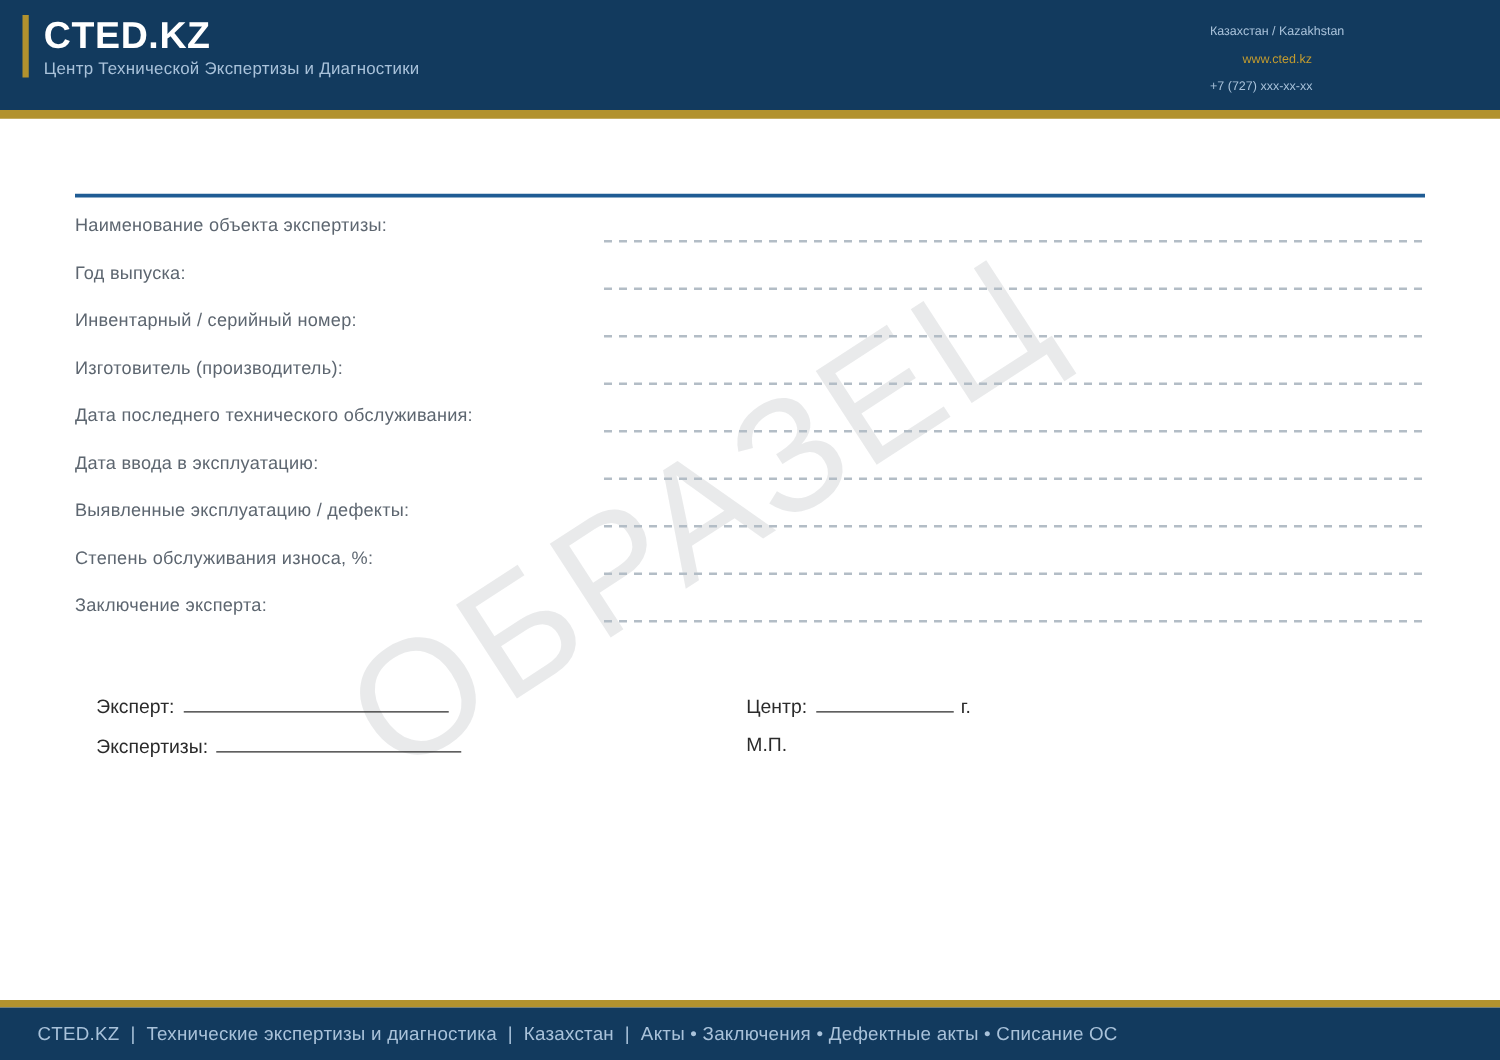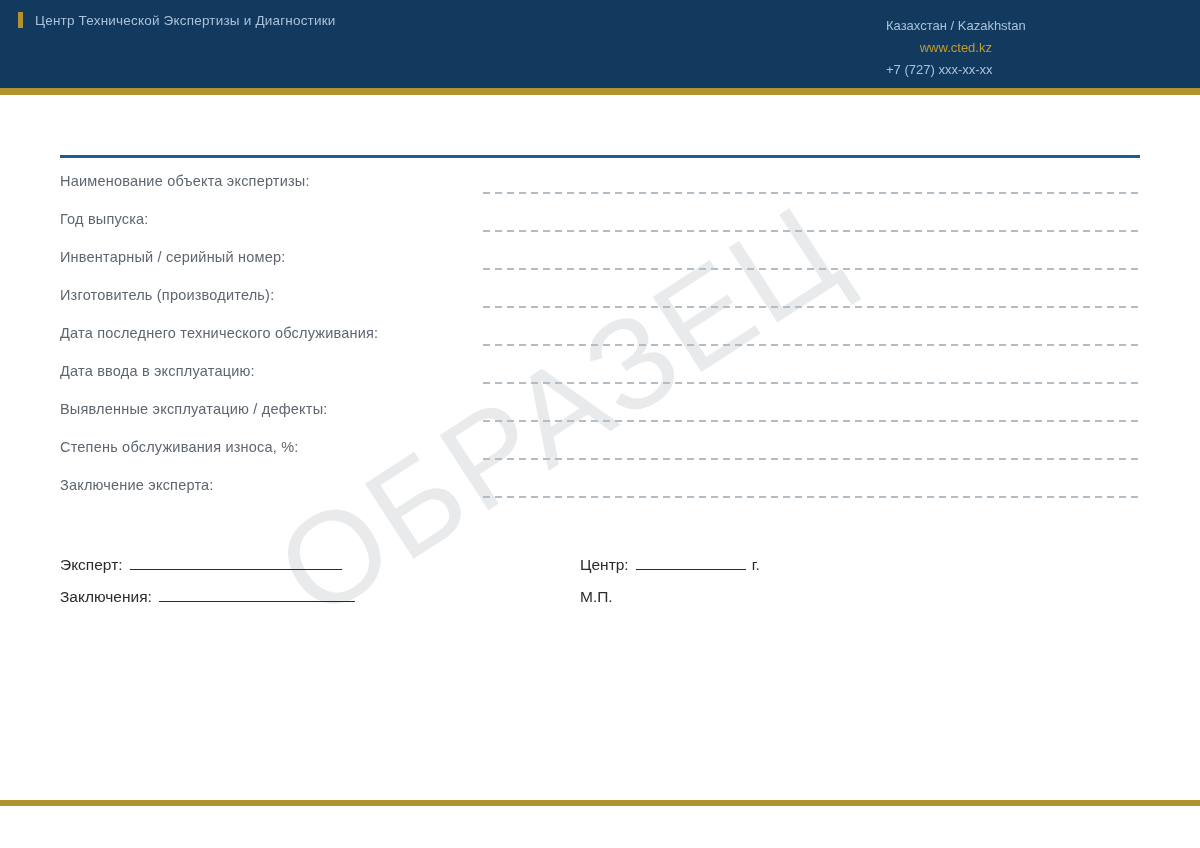--- a/index.html
+++ b/index.html
@@ -7,21 +7,21 @@
     position:relative;width:1200px;height:848px;background:#fff;overflow:hidden;
     font-family:"Liberation Sans","DejaVu Sans",sans-serif;
   }
   
   .header{position:absolute;left:0;top:0;width:1200px;height:88px;background:var(--header-bg,#123a5e);}
   .gold-divider-top{position:absolute;left:0;top:88px;width:1200px;height:7px;background:var(--gold,#b2922e);}
   .logo-wrap{position:absolute;left:18px;top:12px;display:flex;align-items:stretch;}
   .logo-accent{width:5px;background:var(--gold,#b2922e);margin-right:12px;}
   .logo-text .logo-main{color:#ffffff;font-size:30px;font-weight:bold;letter-spacing:.5px;line-height:34px;}
   .logo-text .logo-sub{color:var(--muted-blue,#a9c2da);font-size:13.5px;margin-top:1px;letter-spacing:.2px;}
-  .header-contacts{position:absolute;left:886px;top:15px;font-size:13px;line-height:22px;}
+  .header-contacts{position:absolute;left:968px;top:15px;font-size:10px;line-height:22px;}
   .header-contacts .hc-line{color:var(--muted-blue,#a9c2da);}
   .header-contacts .hc-link{color:var(--link-gold,#c49c2e);cursor:pointer;text-align:center;}
   
   .doc-title{position:absolute;left:0;top:112px;width:1200px;text-align:center;
     color:var(--title-blue,#1d4e7e);font-size:26px;font-weight:normal;white-space:nowrap;}
   .doc-title .squeeze{display:inline-block;transform:scaleX(0.84);transform-origin:center;}
   .title-rule{position:absolute;left:60px;top:155px;width:1080px;height:3px;background:var(--rule-blue,#1f5c94);}
   
   .watermark{
     position:absolute;left:140px;top:335px;width:840px;text-align:center;
@@ -32,37 +32,38 @@
   .form{position:absolute;left:60px;top:166px;width:1080px;z-index:1;}
   .form-row{position:relative;height:38px;}
   .field-label{position:absolute;left:0;top:7px;font-size:14.5px;color:var(--label-gray,#5d6670);letter-spacing:.2px;}
   .field-line{
     position:absolute;left:423px;right:0;top:26px;height:2px;
     background:repeating-linear-gradient(90deg,var(--dash-gray,#b3bdc6) 0 7px,transparent 7px 12px);
   }
   
   .signature{position:absolute;left:60px;top:556px;width:1080px;z-index:1;font-size:15.5px;color:#2b2b2b;}
   .sig-row{display:flex;height:32px;align-items:flex-start;}
-  .sig-left{width:520px;}
+  .sig-left{width:520px;margin-left:17px;}
   .sig-underline{display:inline-block;height:13px;border-bottom:1.6px solid #2b2b2b;margin-left:7px;vertical-align:baseline;}
   .u215{width:212px;} .u198{width:196px;} .u112{width:110px;margin-right:6px;}
   
   .footer-gold{position:absolute;left:0;top:800px;width:1200px;height:6px;background:var(--gold,#b2922e);}
   .footer-bar{position:absolute;left:0;top:806px;width:1200px;height:42px;background:var(--header-bg,#123a5e);display:flex;align-items:center;}
   .footer-text{color:var(--muted-blue,#a9c2da);font-size:15px;padding-left:30px;white-space:pre;letter-spacing:.2px;}
 </style>
 </head>
 <body>
 
 <div class="page">
 
   <div class="header">
     <div class="logo-wrap">
       <div class="logo-accent"></div>
       <div class="logo-text">
+        <div class="logo-main">CTED.KZ</div>
         <div class="logo-sub">Центр Технической Экспертизы и Диагностики</div>
       </div>
     </div>
     <div class="header-contacts">
       <div class="hc-line">Казахстан / Kazakhstan</div>
       <div class="hc-link">www.cted.kz</div>
       <div class="hc-line">+7 (727) xxx-xx-xx</div>
     </div>
   </div>
   <div class="gold-divider-top"></div>
@@ -114,23 +115,26 @@
     <div class="sig-row">
       <div class="sig-left">
         <span>Эксперт:</span><span class="sig-underline u215"></span>
       </div>
       <div class="sig-right">
         <span>Центр:</span><span class="sig-underline u112"></span><span>г.</span>
       </div>
     </div>
     <div class="sig-row">
       <div class="sig-left">
-        <span>Заключения:</span><span class="sig-underline u198"></span>
+        <span>Экспертизы:</span><span class="sig-underline u198"></span>
       </div>
       <div class="sig-right">
         <span>М.П.</span>
       </div>
     </div>
   </div>
 
   <div class="footer-gold"></div>
+  <div class="footer-bar">
+    <div class="footer-text">CTED.KZ  |  Технические экспертизы и диагностика  |  Казахстан  |  Акты • Заключения • Дефектные акты • Списание ОС</div>
+  </div>
 
 </div>
 
 </body></html>

